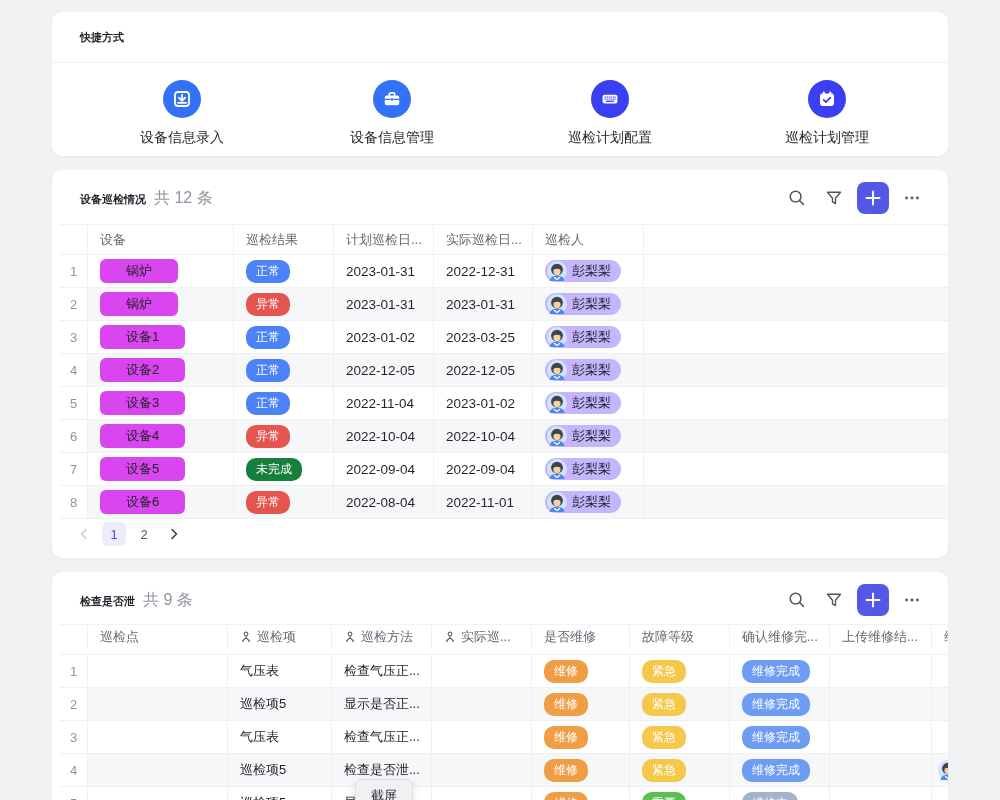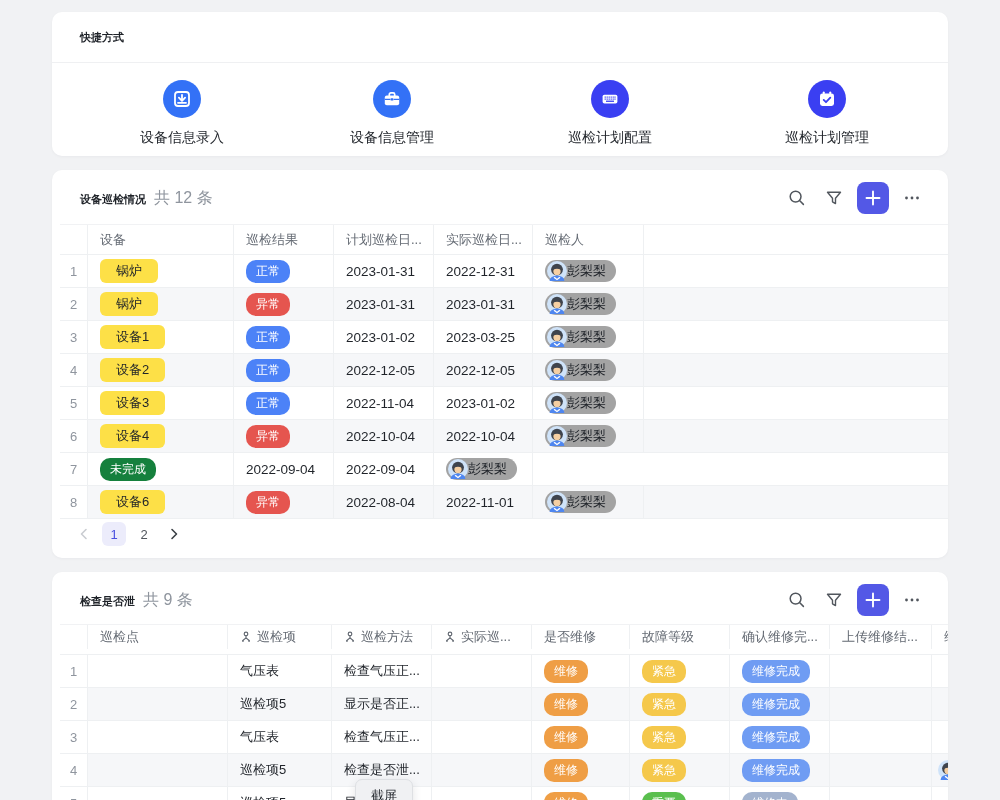--- a/index.html
+++ b/index.html
@@ -40,23 +40,23 @@
   .trow { display:grid; align-items:center; border-bottom:1px solid #eef0f2; background:#fff; }
   .t1 .trow { grid-template-columns:28px 146px 100px 100px 99px 111px 1fr; }
   .t2 .trow { grid-template-columns:28px 140px 104px 100px 100px 98px 100px 100px 102px 1fr; }
   .trow.thead { height:31px; border-top:1px solid #f1f2f4; color:#646a73; }
   .trow.tbody { height:33px; }
   .trow.alt { background:#f6f7f9; }
   .cell { height:100%; display:flex; align-items:center; padding-left:12px; overflow:hidden; white-space:nowrap; }
   .cell.bR { border-right:1px solid #eef0f2; }
   .cell.num { justify-content:center; padding-left:0; color:#8f959e; background:#fff; }
   .thead .cell { gap:5px; }
-  .tag { background:#fde047; border-radius:6px; padding:3px 16px; font-size:13px; color:#1f2329;text-align:center; }
+  .tag { background:#d946ef; border-radius:6px; padding:3px 26px; font-size:13px; color:#1f2329;text-align:center; }
   .pill { color:#fff; border-radius:10px; padding:3px 10px; font-size:12px; }
-  .person { display:inline-flex; align-items:center; background:#a3a3a3;
+  .person { display:inline-flex; align-items:center; gap:5px; background:#c4b5fd;
             border-radius:11px; padding:1px 10px 1px 2px; font-size:13px; }
   .date { font-size:13.5px; }
 
   
   .pagination { position:absolute; left:20px; top:352px; display:flex; align-items:center; gap:6px; }
   .page-btn { min-width:24px; height:24px; border-radius:6px; display:flex; align-items:center;
               justify-content:center; font-size:13px; color:#51565d; cursor:pointer; }
   .page-btn.current { background:#ececfb; color:#4a50df; }
   .pg-chevron { width:24px; height:24px; display:flex; align-items:center; justify-content:center; cursor:pointer; }
 
@@ -339,20 +339,23 @@
               </svg>
             </span>
             <span>彭梨梨</span>
           </span>
         </div>
         <div class="cell "></div>
       </div>
       <div class="trow tbody">
         <div class="cell num bR">7</div>
         <div class="cell bR">
+          <span class="tag">设备5</span>
+        </div>
+        <div class="cell bR">
           <span class="pill" style="background:#15803d">未完成</span>
         </div>
         <div class="cell bR date">2022-09-04</div>
         <div class="cell bR date">2022-09-04</div>
         <div class="cell bR">
           <span class="person">
             <span style="display:inline-flex">
               <svg width="20" height="20" viewBox="0 0 20 20" style="flex:none">
                 <circle cx="10" cy="10" r="10" fill="#cfe3f9"></circle>
                 <circle cx="10" cy="8.6" r="5.9" fill="#3f444d"></circle>

